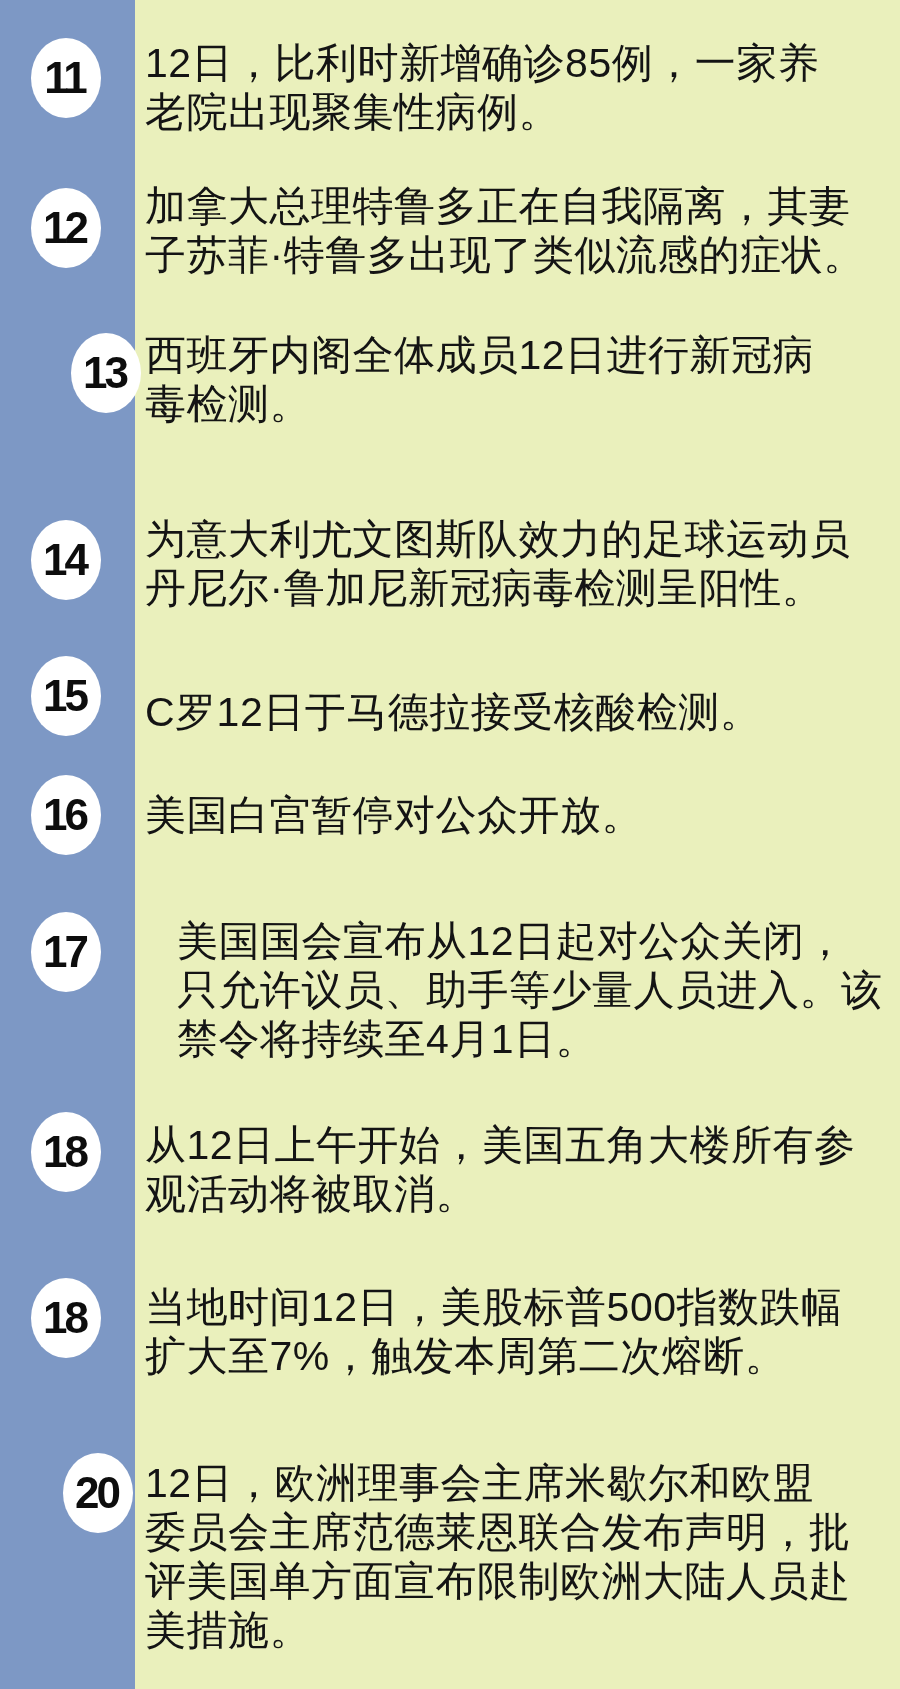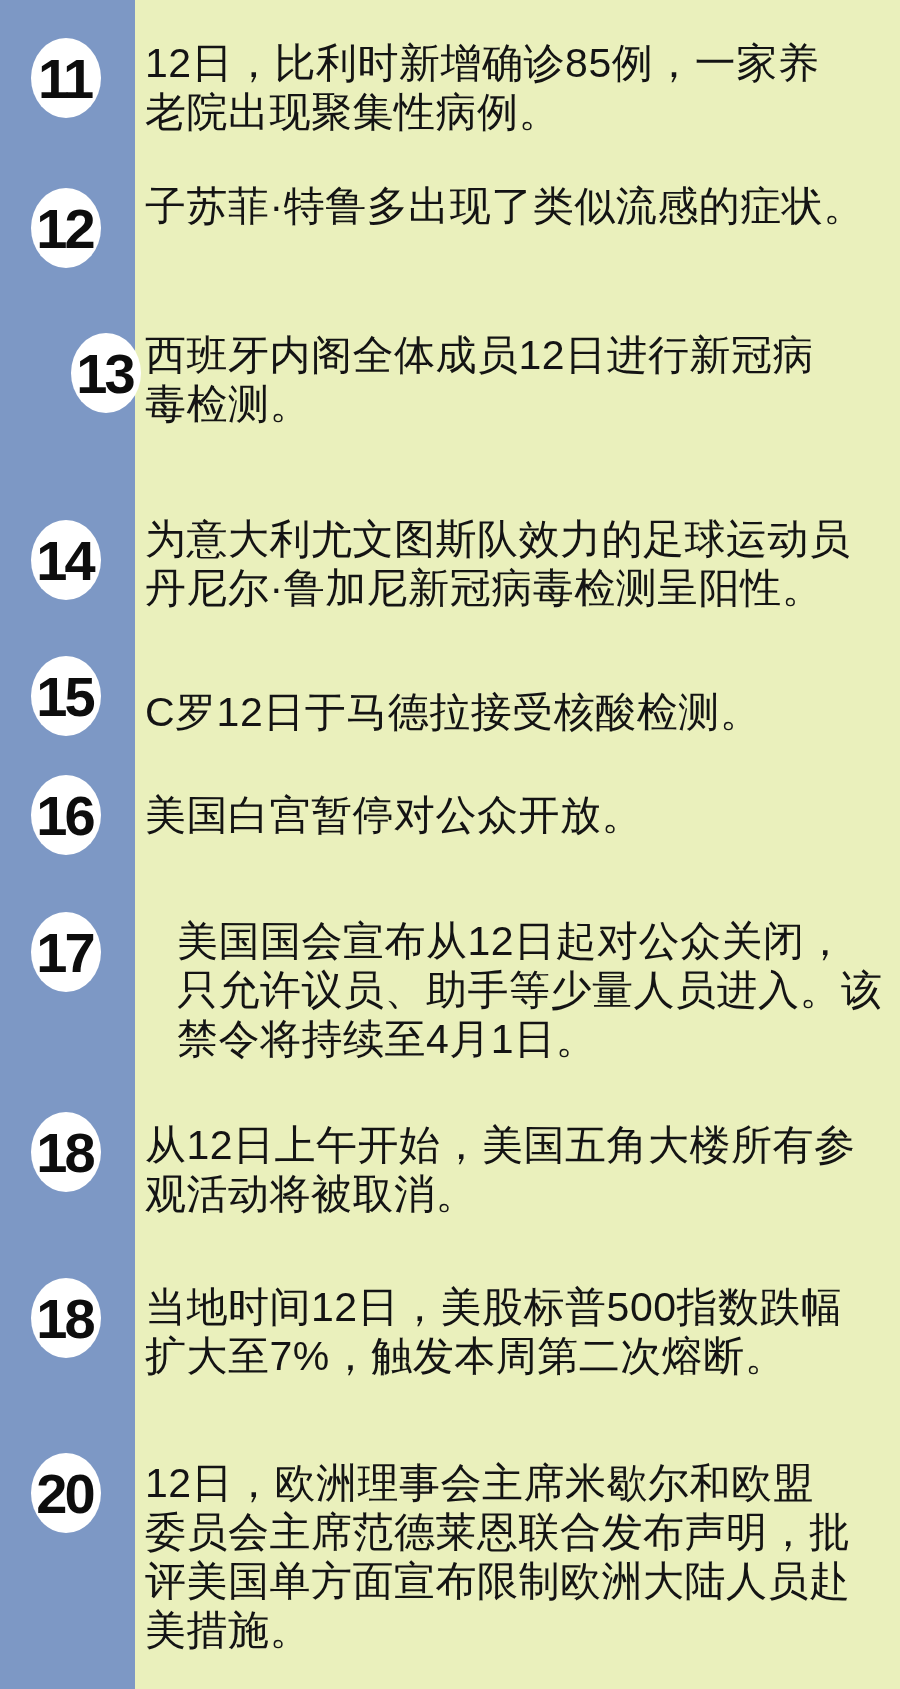--- a/index.html
+++ b/index.html
@@ -35,21 +35,21 @@
     position: absolute;
     left: 31px;
     width: 70px;
     height: 80px;
     border-radius: 50%;
     background: var(--badge-bg, #ffffff);
     display: flex;
     align-items: center;
     justify-content: center;
     color: var(--number-color, #0d0d0d);
-    font-size: 56px;
+    font-size: 44px;
     font-weight: 800;
     letter-spacing: -3px;
     font-stretch: condensed;
     padding-right: 3px;
     box-sizing: border-box;
   }
   .text-block {
     position: absolute;
     left: 145px;
     width: 745px;
@@ -73,20 +73,21 @@
     <div class="badge" style="top: 38px;">11</div>
     <div class="text-block" style="top: 39px;">
         <div class="text-line">12日，比利时新增确诊85例，一家养</div>
         <div class="text-line">老院出现聚集性病例。</div>
       </div>
   </section>
 
   <section class="news-item">
     <div class="badge" style="top: 188px;">12</div>
     <div class="text-block" style="top: 182px;">
+        <div class="text-line">加拿大总理特鲁多正在自我隔离，其妻</div>
         <div class="text-line">子苏菲·特鲁多出现了类似流感的症状。</div>
       </div>
   </section>
 
   <section class="news-item">
     <div class="badge" style="top: 333px; margin-left: 40px;">13</div>
     <div class="text-block" style="top: 331px;">
         <div class="text-line">西班牙内阁全体成员12日进行新冠病</div>
         <div class="text-line">毒检测。</div>
       </div>
@@ -133,21 +134,21 @@
 
   <section class="news-item">
     <div class="badge" style="top: 1278px;">18</div>
     <div class="text-block" style="top: 1283px;">
         <div class="text-line">当地时间12日，美股标普500指数跌幅</div>
         <div class="text-line">扩大至7%，触发本周第二次熔断。</div>
       </div>
   </section>
 
   <section class="news-item">
-    <div class="badge" style="top: 1453px;">20</div>
+    <div class="badge" style="top: 1453px; margin-left: 32px;">20</div>
     <div class="text-block" style="top: 1459px;">
         <div class="text-line">12日，欧洲理事会主席米歇尔和欧盟</div>
         <div class="text-line">委员会主席范德莱恩联合发布声明，批</div>
         <div class="text-line">评美国单方面宣布限制欧洲大陆人员赴</div>
         <div class="text-line">美措施。</div>
       </div>
   </section>
 </main>
 
 </body></html>

